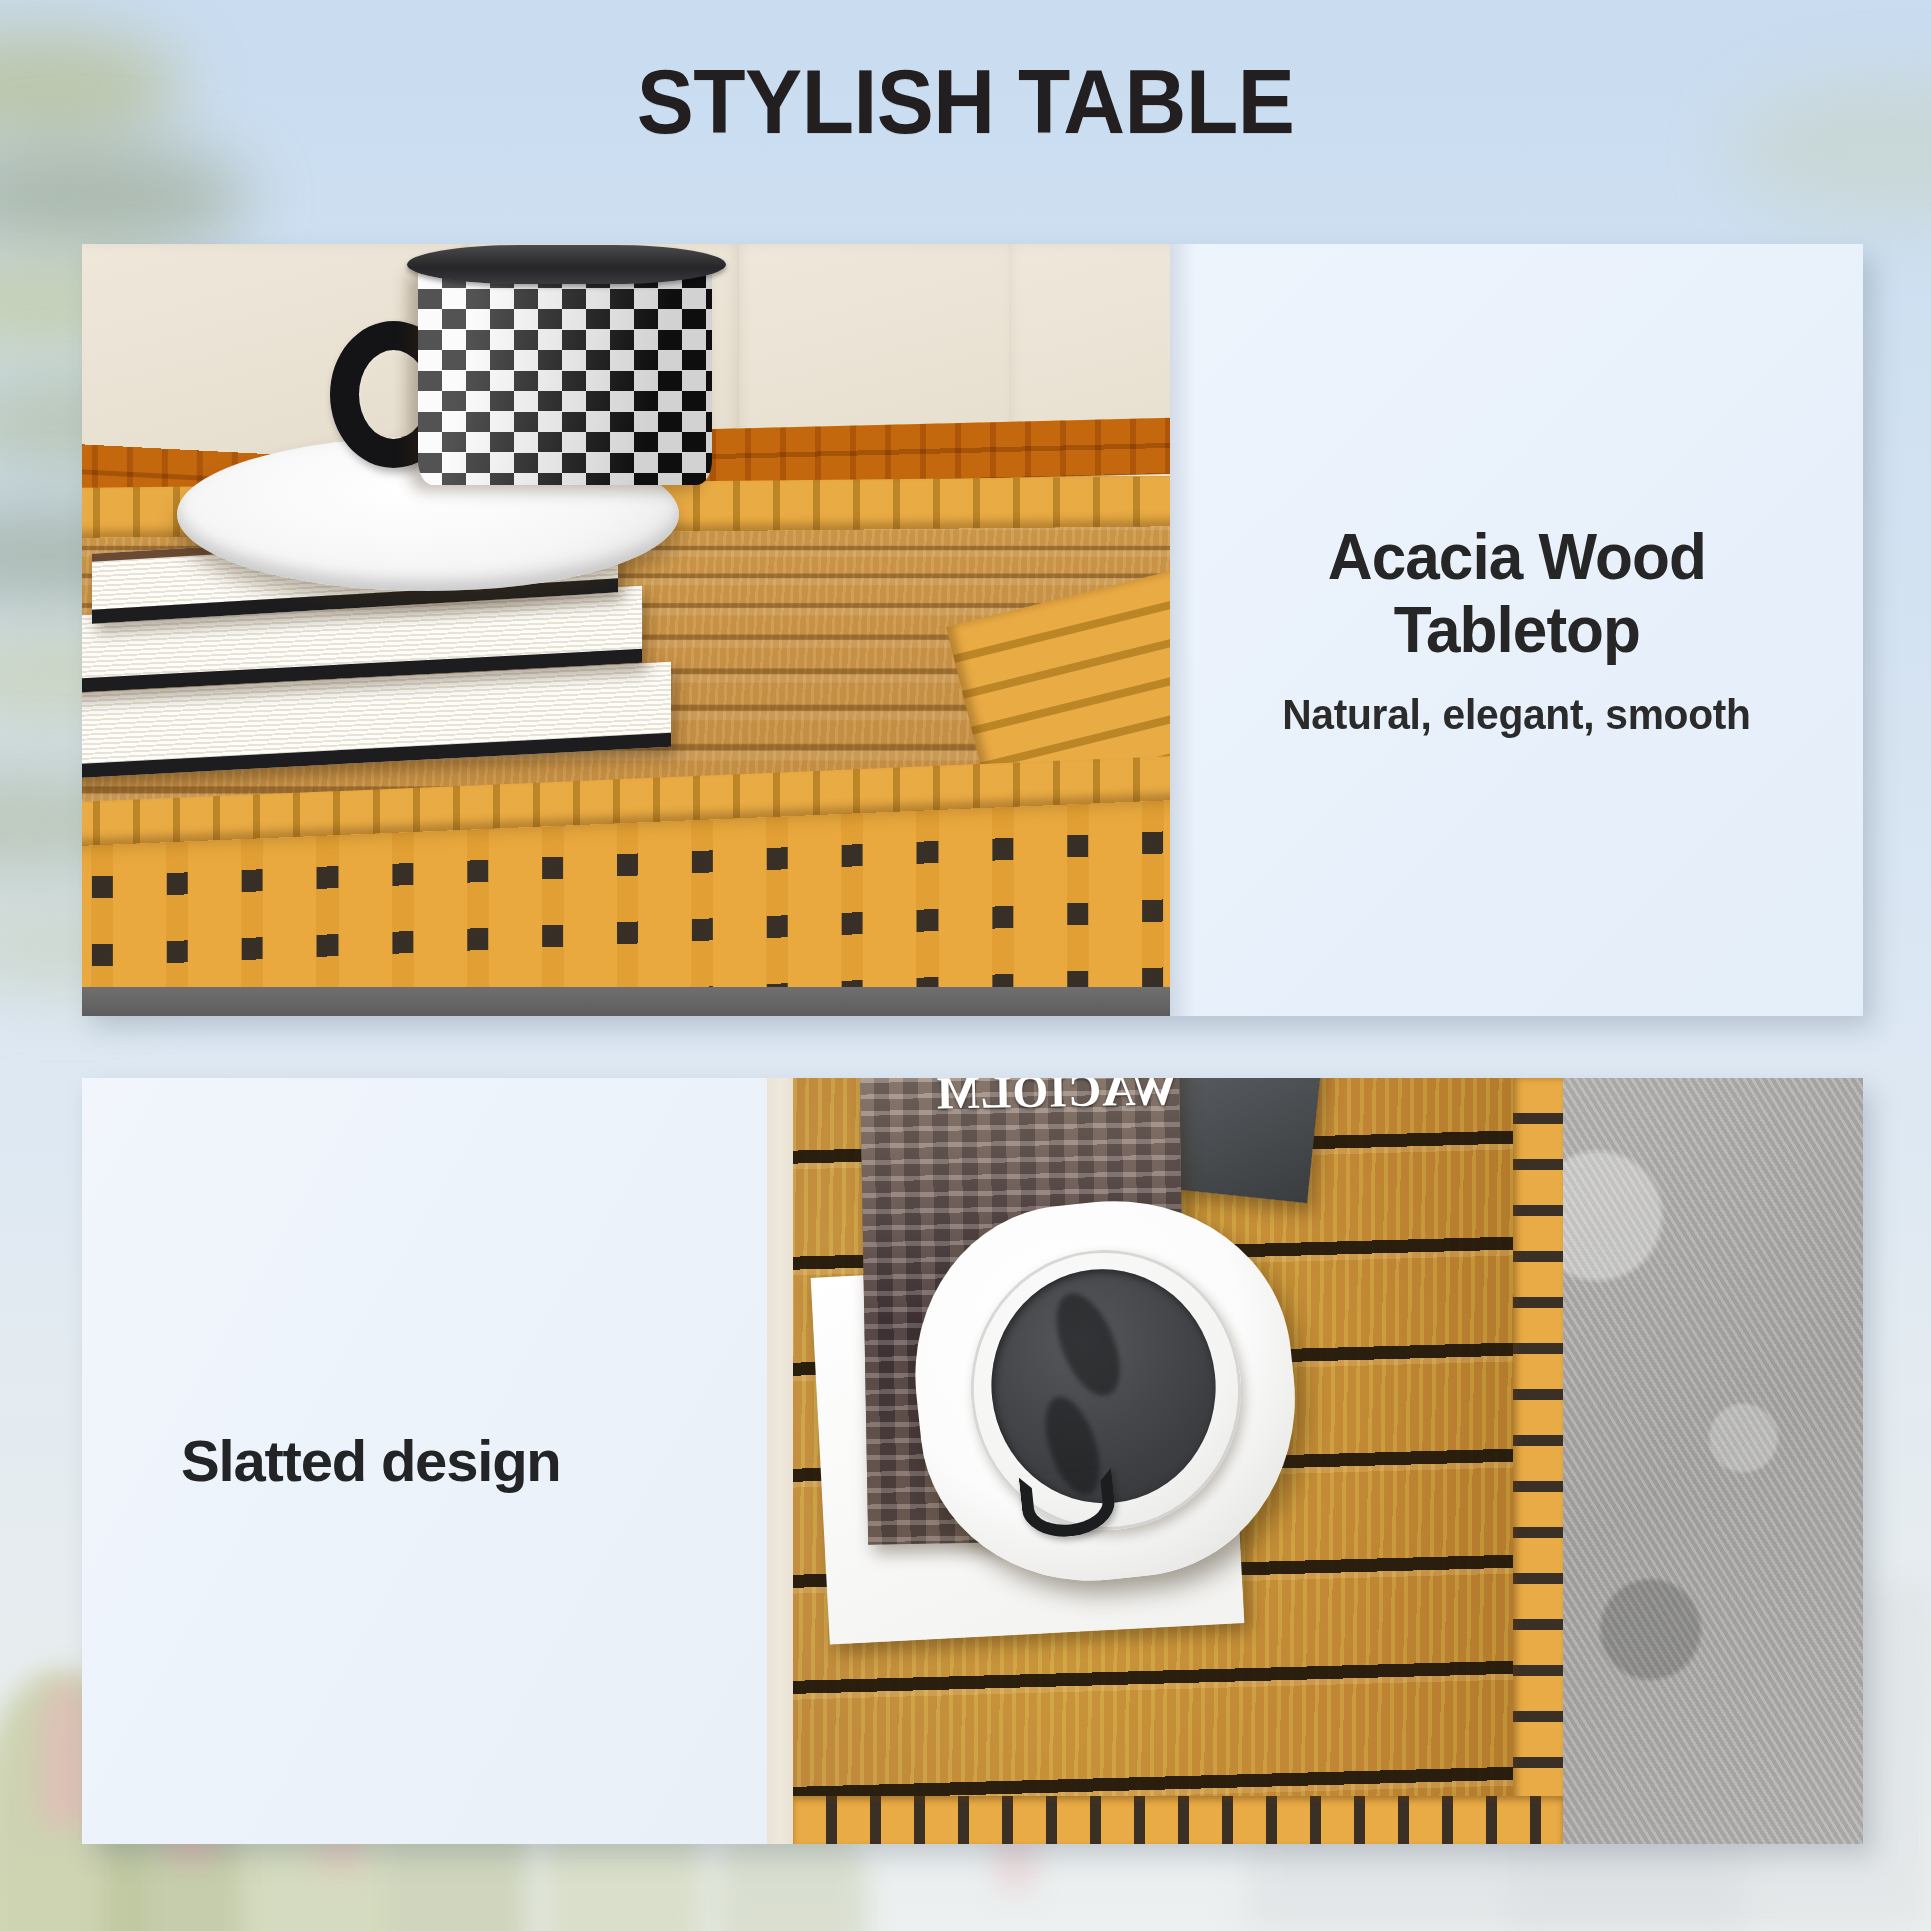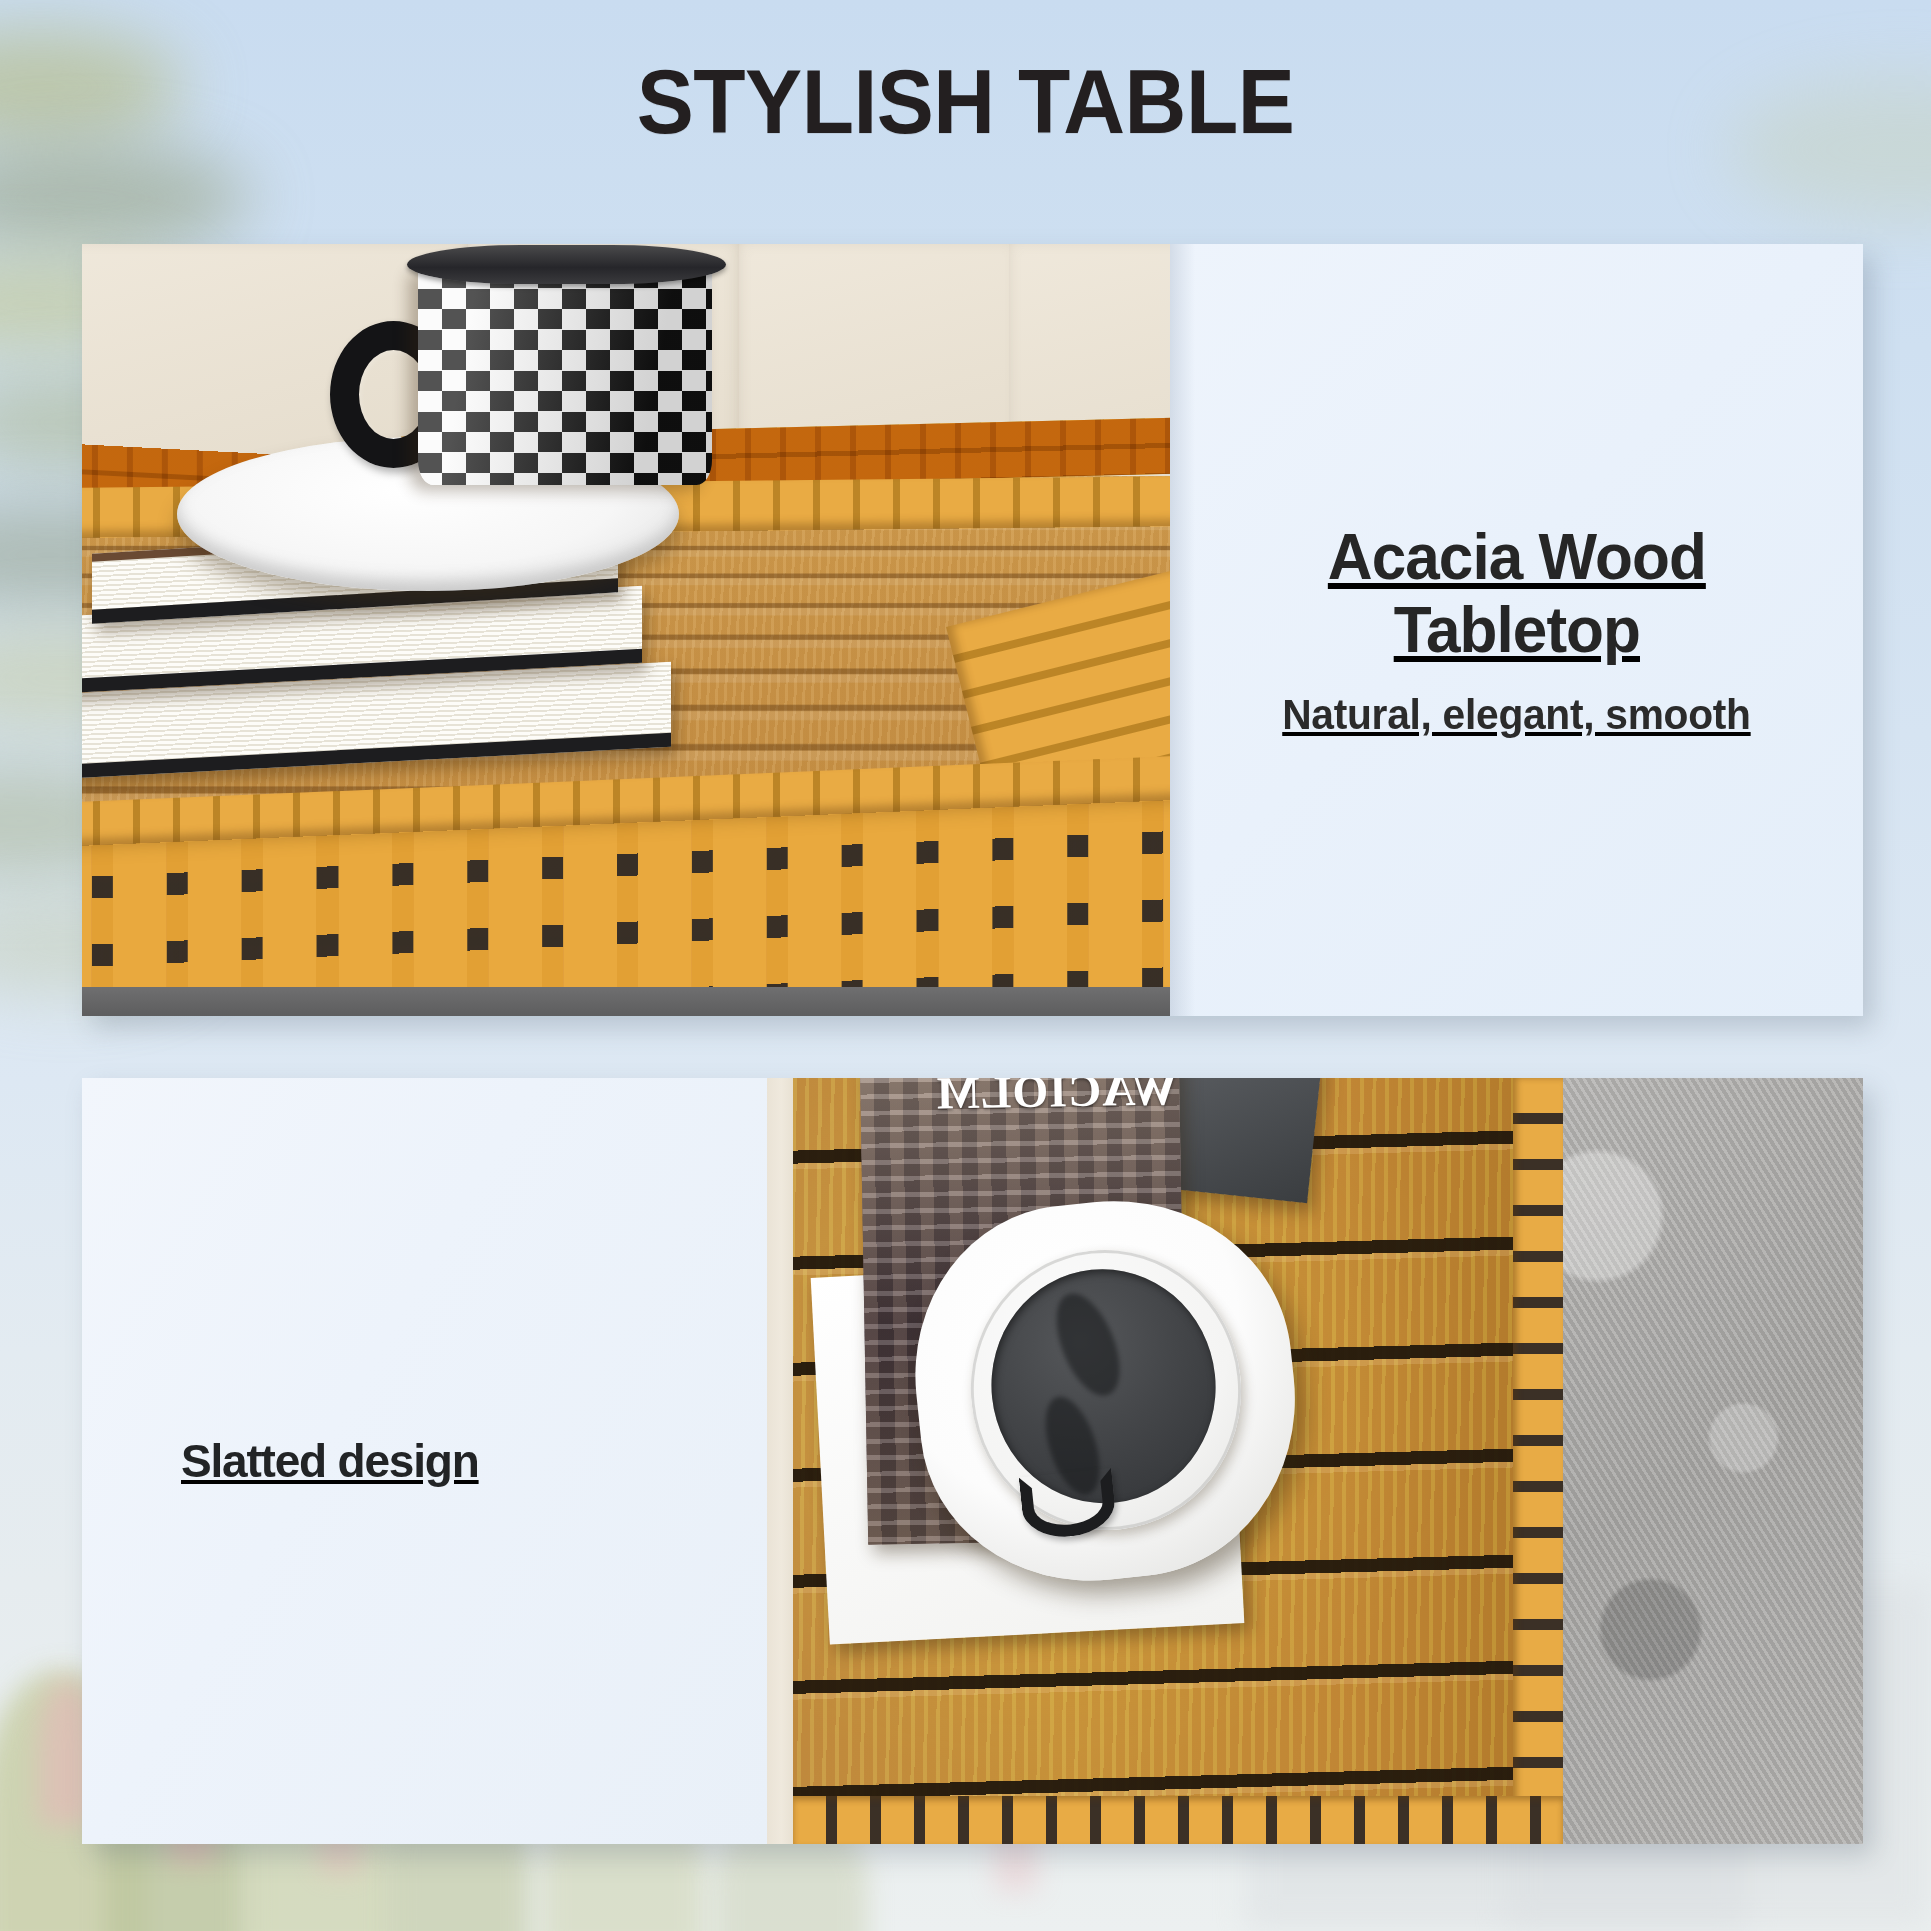--- a/index.html
+++ b/index.html
@@ -63,21 +63,20 @@
   }
   #panel-top    { left:82px;  top:244px;  width:1781px; height:772px; }
   #panel-bottom { left:82px;  top:1078px; width:1781px; height:766px; }
 
   .photo { position:relative; overflow:hidden; flex:0 0 auto; }
   .copy  {
     position:relative; flex:1 1 auto;
     background:linear-gradient(135deg,#eef4fc 0%,#e9f1fb 45%,#e4eef9 100%);
     display:flex; flex-direction:column; justify-content:center;
     overflow:hidden;
-    text-decoration:underline;
   }
   .copy::before{ 
     content:""; position:absolute; left:0; top:0; bottom:0; width:25px;
     background:linear-gradient(to right, rgba(150,165,185,.30), rgba(150,165,185,0));
   }
 
   
   #copy-top { align-items:center; text-align:center; padding:0 39px; }
   #copy-top .head {
     font-size:64px; font-weight:bold; color:#262626;
@@ -92,21 +91,21 @@
   }
 
   
   #copy-bottom {
     align-items:flex-start; text-align:left;
     padding:0 0 0 99px;
     background:linear-gradient(120deg,#f2f6fc 0%,#edf3fb 40%,#e9f0f8 100%);
   }
   #copy-bottom::before{ display:none; }
   #copy-bottom .head {
-    font-size:46px; font-weight:bold; color:#222426;
+    font-size:58px; font-weight:bold; color:#222426;
     letter-spacing:-1.2px; line-height:1.1;
   }
   #copy-bottom .sub {
     margin-top:25px;
     font-size:46px; font-weight:bold; color:#222426;
     letter-spacing:-1px; line-height:1.1;
   }
   
   #cream-strip {
     flex:0 0 26px;

